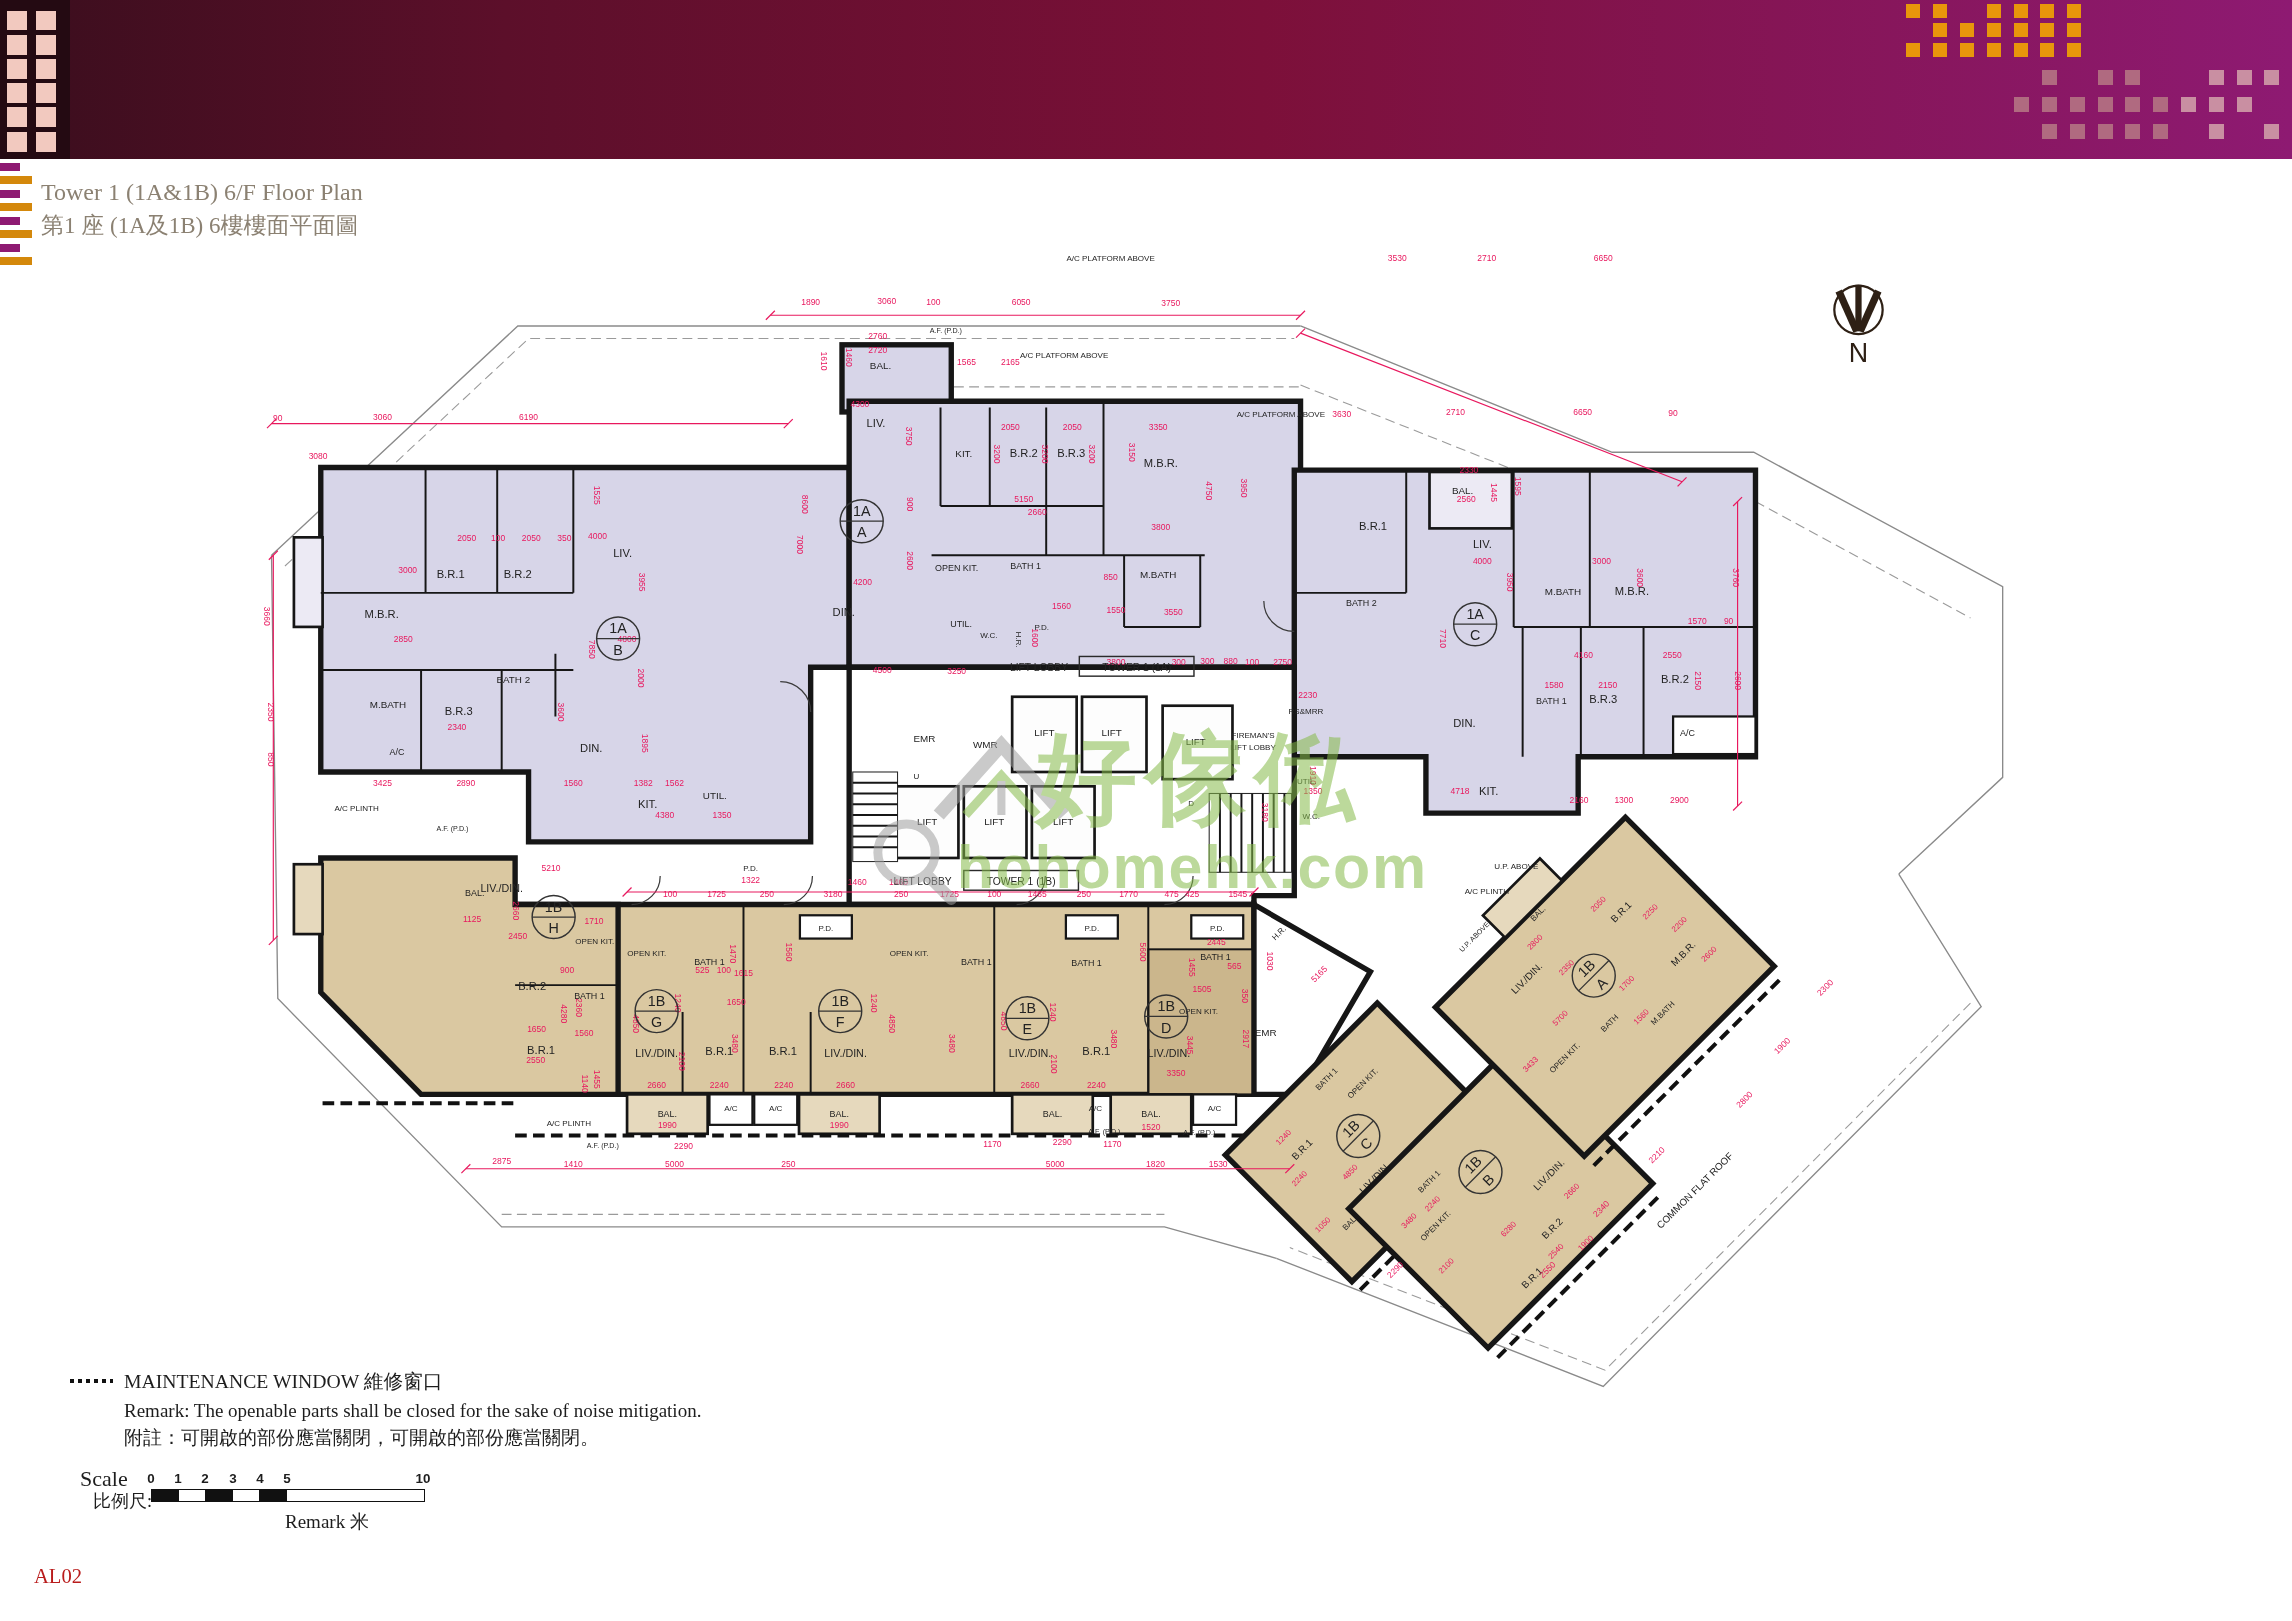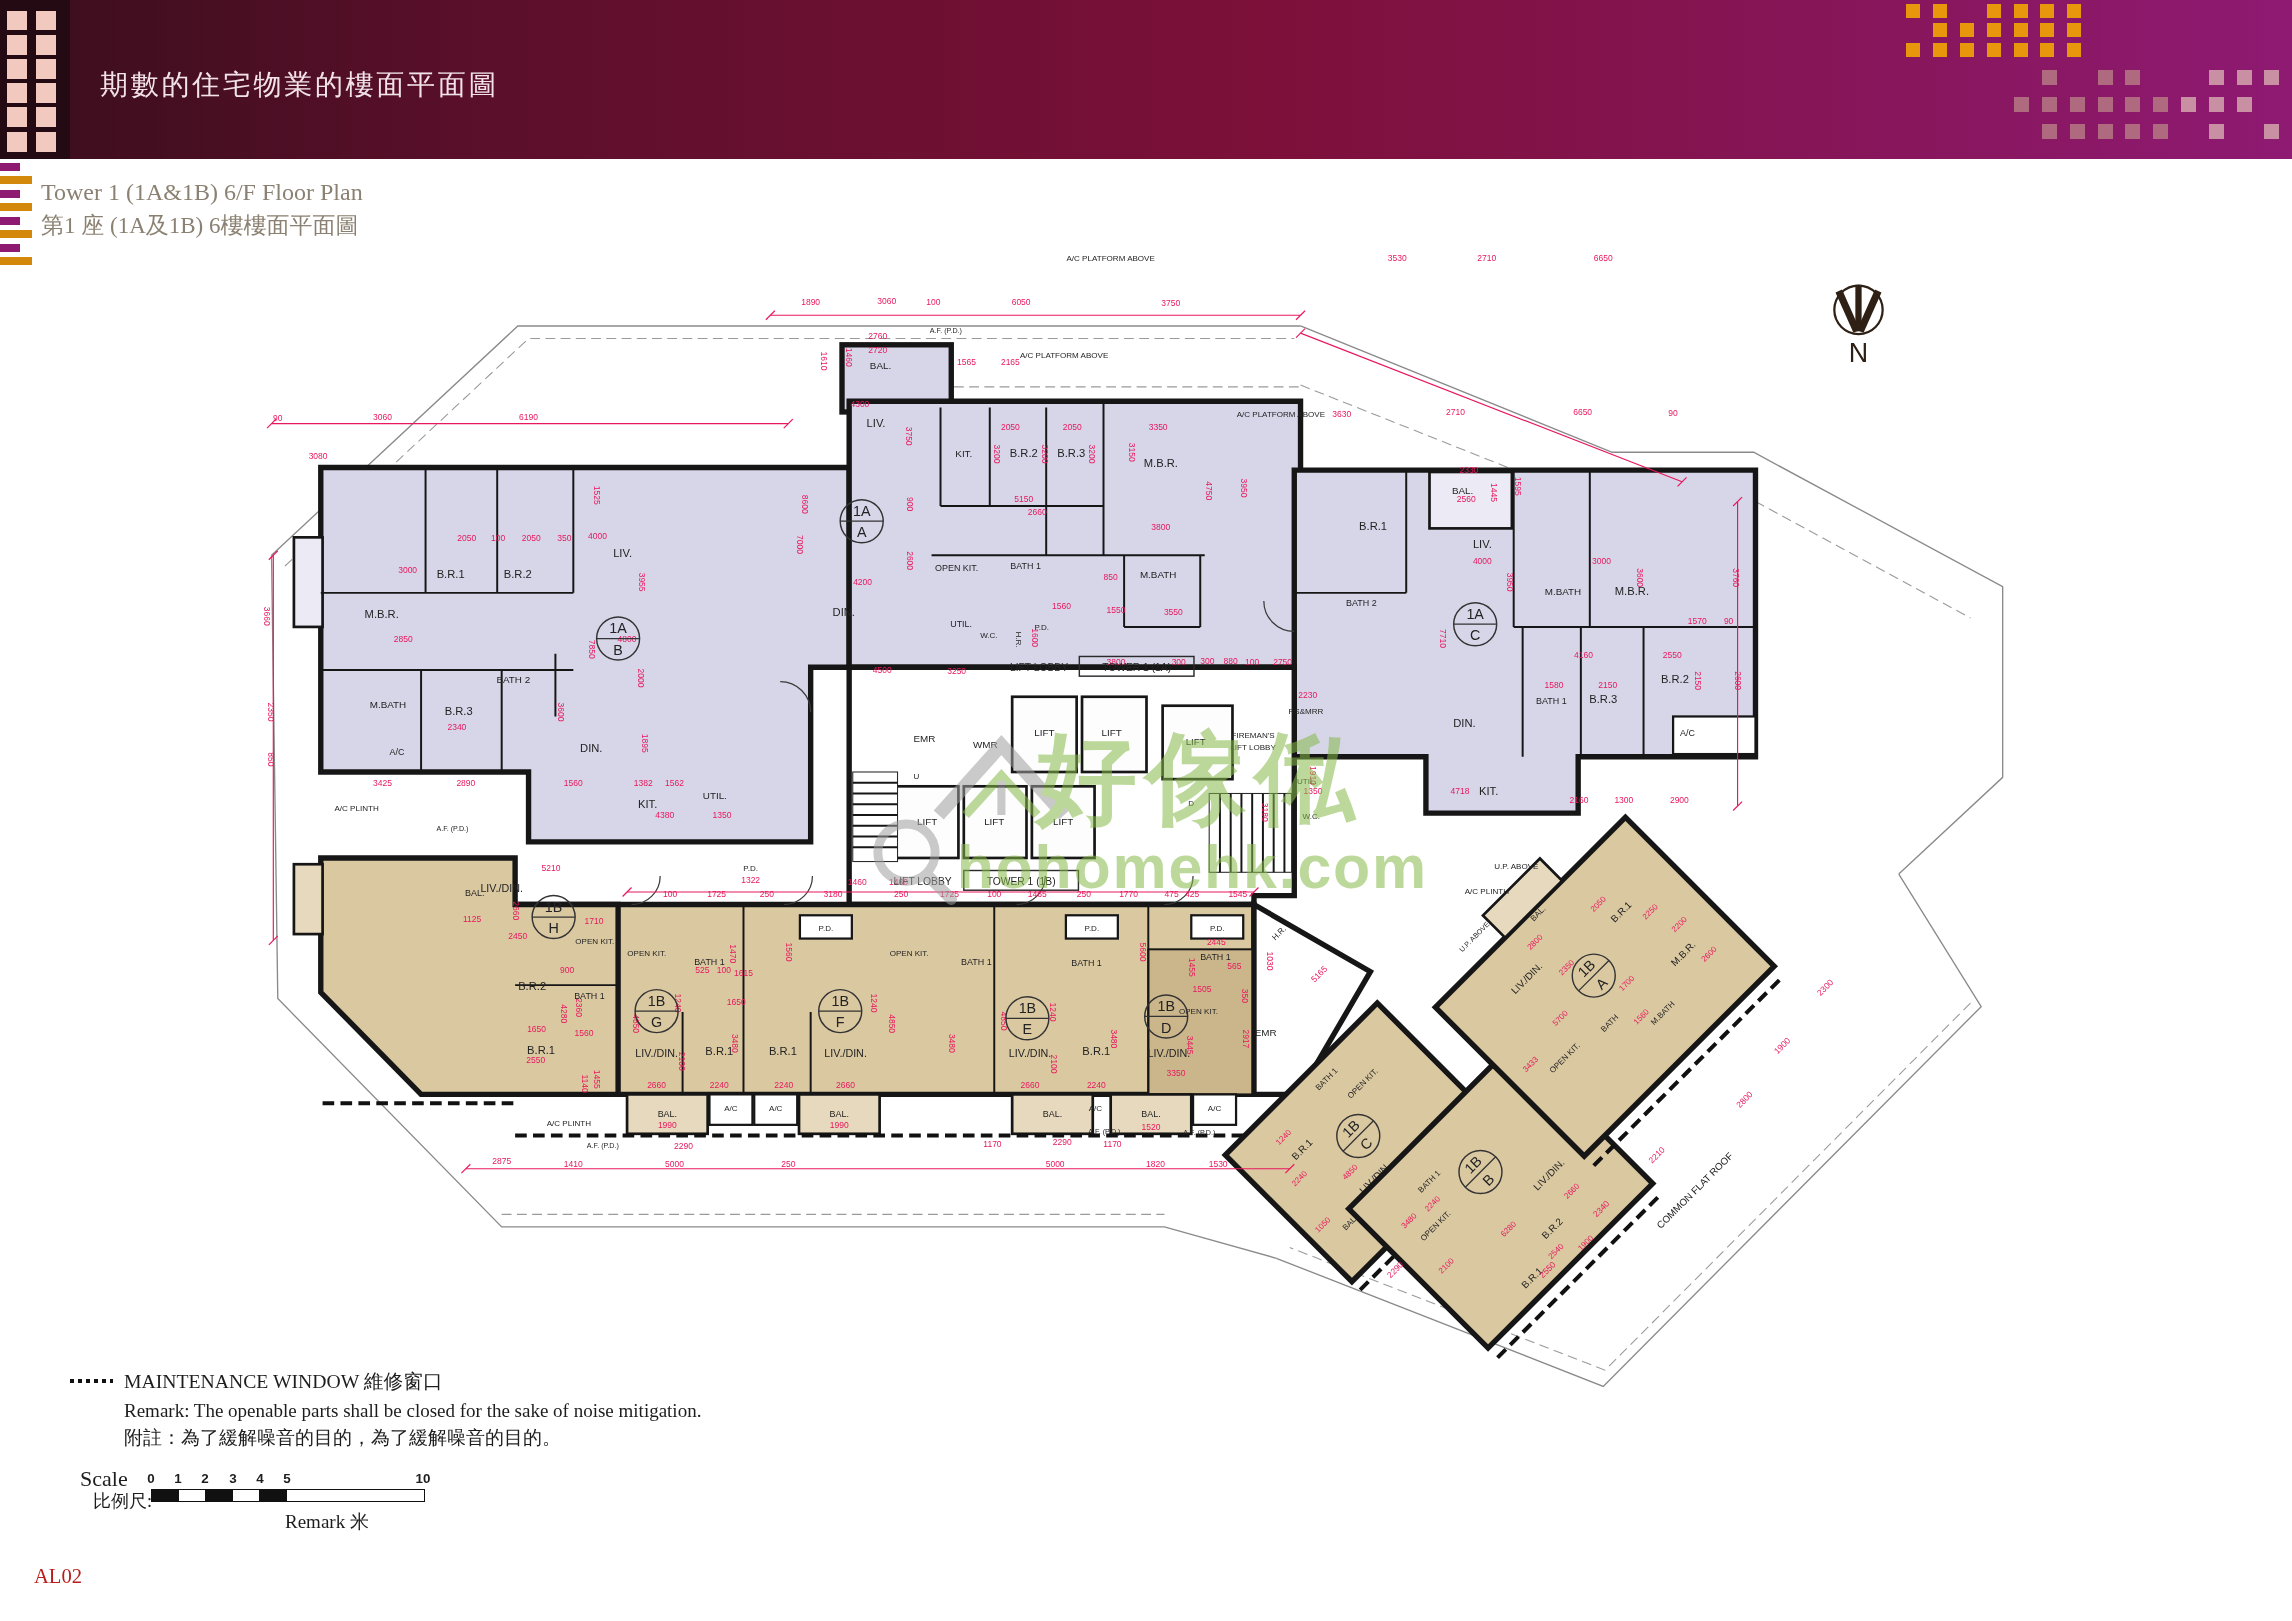--- a/index.html
+++ b/index.html
@@ -126,21 +126,20 @@
       <div class="sq" style="left: 328px; top: 97px; width: 15px; height: 15px; background: rgb(201, 143, 162);"></div>
       <div class="sq" style="left: 356px; top: 97px; width: 15px; height: 15px; background: rgb(201, 143, 162);"></div>
       <div class="sq" style="left: 161px; top: 124px; width: 15px; height: 15px; background: rgb(176, 106, 128);"></div>
       <div class="sq" style="left: 189px; top: 124px; width: 15px; height: 15px; background: rgb(176, 106, 128);"></div>
       <div class="sq" style="left: 217px; top: 124px; width: 15px; height: 15px; background: rgb(176, 106, 128);"></div>
       <div class="sq" style="left: 244px; top: 124px; width: 15px; height: 15px; background: rgb(176, 106, 128);"></div>
       <div class="sq" style="left: 272px; top: 124px; width: 15px; height: 15px; background: rgb(176, 106, 128);"></div>
       <div class="sq" style="left: 328px; top: 124px; width: 15px; height: 15px; background: rgb(201, 143, 162);"></div>
       <div class="sq" style="left: 383px; top: 124px; width: 15px; height: 15px; background: rgb(201, 143, 162);"></div>
     </div>
-  <div class="hdr-title-zh">期數的住宅物業的樓面平面圖</div>
 </div>
 
 <div class="subheader">
   <div class="sub-strip" id="sub-strip">
       <div style="position: absolute; left: 0px; top: 0px; height: 8px; width: 19.7px; background: rgb(142, 26, 114);"></div>
       <div style="position: absolute; left: 0px; top: 13.4px; height: 8px; width: 32px; background: rgb(212, 136, 11);"></div>
       <div style="position: absolute; left: 0px; top: 27px; height: 8px; width: 19.7px; background: rgb(142, 26, 114);"></div>
       <div style="position: absolute; left: 0px; top: 40px; height: 8px; width: 32px; background: rgb(212, 136, 11);"></div>
       <div style="position: absolute; left: 0px; top: 54px; height: 8px; width: 19.7px; background: rgb(142, 26, 114);"></div>
       <div style="position: absolute; left: 0px; top: 67px; height: 8px; width: 32px; background: rgb(212, 136, 11);"></div>
@@ -672,21 +671,21 @@
     <text class="wm-green" x="1068" y="992" font-size="68" letter-spacing="2">hohomehk.com</text>
   </g>
 </svg>
 
 <div class="legend">
   <div class="leg-row">
     <div class="dash-sample"></div>
     <div class="leg-label">MAINTENANCE WINDOW 維修窗口</div>
   </div>
   <div class="remark" style="top:32px;">Remark: The openable parts shall be closed for the sake of noise mitigation.</div>
-  <div class="remark" style="top:57px;">附註：為了緩解噪音的目的，為了緩解噪音的目的。</div>
+  <div class="remark" style="top:57px;">附註：可開啟的部份應當關閉，可開啟的部份應當關閉。</div>
 </div>
 
 <div class="scale-wrap">
   <div class="scale-word">Scale</div>
   <div class="scale-word-zh">比例尺:</div>
   <div class="scale-ticks" id="scale-ticks">
       <span style="left: 0px;">0</span>
       <span style="left: 27px;">1</span>
       <span style="left: 54px;">2</span>
       <span style="left: 82px;">3</span>

